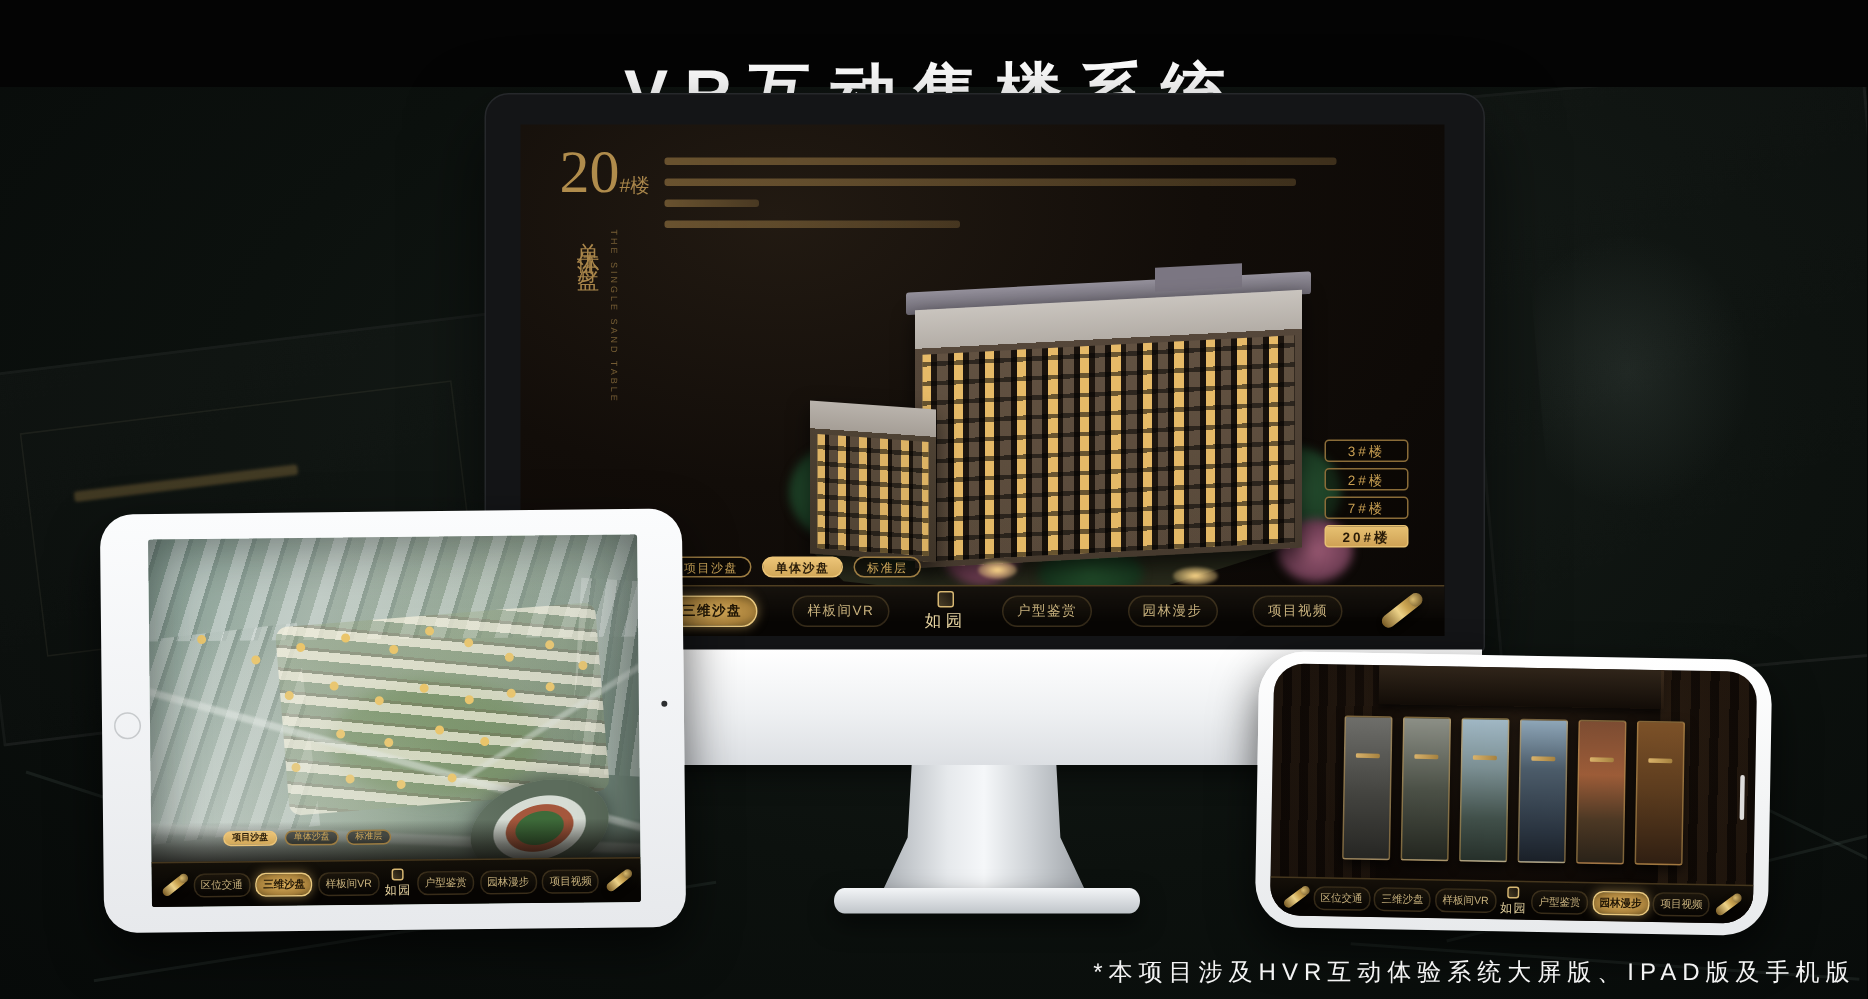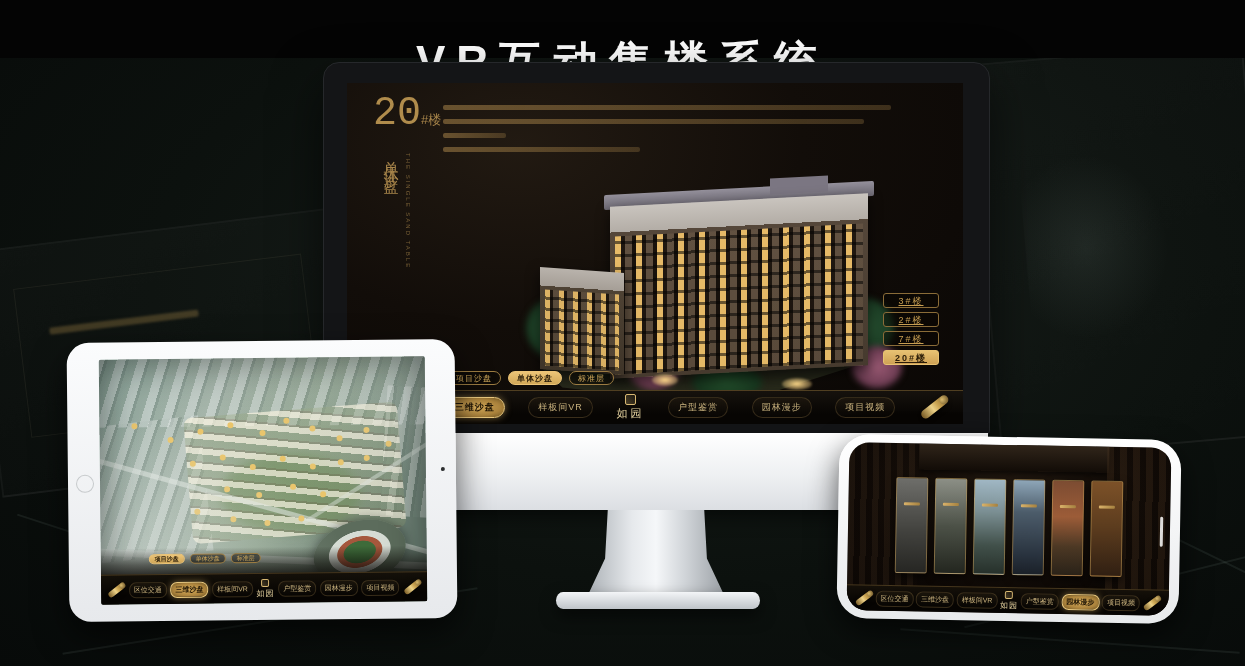--- a/index.html
+++ b/index.html
@@ -26,21 +26,21 @@
     background:linear-gradient(180deg,#ffffff,#eef0f2 55%,#dcdfe3);border-radius:0 0 12px 12px;
     box-shadow:0 8px 18px rgba(0,0,0,.45);}
   .m-stand{position:absolute;left:589px;top:510px;width:134px;height:88px;
     background:linear-gradient(90deg,#aeb3b8 0%,#e6e9ec 32%,#f5f7f9 50%,#d0d4d8 72%,#9ea3a8 100%);
     clip-path:polygon(14% 0,86% 0,88% 55%,100% 94%,100% 100%,0 100%,0 94%,12% 55%);}
   .m-base{position:absolute;left:556px;top:592px;width:204px;height:17px;border-radius:10px/12px;
     background:linear-gradient(180deg,#f3f5f7,#bfc4c9);box-shadow:0 7px 16px rgba(0,0,0,.55);}
   .m-screen{position:absolute;left:347px;top:83px;width:616px;height:341px;overflow:hidden;
     background:radial-gradient(ellipse at 28% 18%, #221a12 0%, #120d09 45%, #0a0705 100%);}
   
-  .m-num{font-family:Liberation Mono, monospace;font-size:40px;color:#b08c4c;margin-top:32px;}
+  .m-num{font-family:Liberation Serif, serif;font-size:40px;color:#b08c4c;margin-top:32px;}
   .m-suffix{font-size:13px;color:#a8854a;}
   .m-heading{position:absolute;left:26px;top:8px;}
   .m-vert{position:absolute;left:34px;top:66px;writing-mode:vertical-rl;font-size:15px;
     letter-spacing:6px;color:#a8854a;}
   .m-vert-en{position:absolute;left:58px;top:70px;writing-mode:vertical-rl;font-size:6px;
     letter-spacing:2px;color:rgba(168,133,74,.65);}
   .m-desc{position:absolute;left:96px;top:22px;width:448px;}
   .m-desc i{display:block;height:5px;margin-bottom:9px;border-radius:2px;
     background:linear-gradient(90deg,rgba(168,132,74,.55),rgba(168,132,74,.30));filter:blur(.3px);}
   
@@ -59,21 +59,21 @@
   .bldg.wing .wingrid{top:22px;background-image:repeating-linear-gradient(0deg,rgba(0,0,0,.55) 0 3px,transparent 3px 11px),
       repeating-linear-gradient(90deg,rgba(255,206,112,.85) 0 5px,rgba(18,12,7,.85) 5px 8px,rgba(125,104,82,.3) 8px 14px);}
   .roof{position:absolute;left:72px;top:10px;width:270px;height:15px;transform:skewY(-3deg);
     background:linear-gradient(180deg,#94909b,#6d6973);border-radius:2px;}
   .pent{position:absolute;left:238px;top:-1px;width:58px;height:16px;background:#7b7682;transform:skewY(-3deg);}
   .tree{position:absolute;border-radius:50%;filter:blur(3px);}
   .glow{position:absolute;border-radius:50%;background:radial-gradient(#ffd98a,rgba(255,180,80,0));filter:blur(1px);}
   
   .bbtns{position:absolute;left:536px;top:210px;display:flex;flex-direction:column;gap:4px;}
   .bbtn{width:56px;height:15px;font-size:9px;letter-spacing:2px;color:#c79e52;text-align:center;line-height:14px;
-    background:rgba(8,6,3,.45);border:1px solid #8a6c38;border-radius:3px;padding:0;cursor:pointer;font-family:inherit;text-decoration:underline;}
+    background:rgba(8,6,3,.45);border:1px solid #8a6c38;border-radius:3px;padding:0;cursor:pointer;font-family:inherit;}
   .bbtn.active{background:linear-gradient(180deg,#e7c172,#cfa255);color:#2a1c08;font-weight:bold;border-color:#e7c172;}
   
   .subtabs{position:absolute;left:100px;top:288px;display:flex;gap:7px;}
   .stab{height:14px;font-size:8px;letter-spacing:1px;line-height:13px;padding:0 8px;color:#cfa85a;
     background:rgba(10,8,4,.5);border:1px solid #9c7c42;border-radius:7px;cursor:pointer;font-family:inherit;}
   .stab.active{background:linear-gradient(180deg,#ecc477,#d2a859);color:#2a1d0a;font-weight:bold;border-color:#ecc477;}
   
   .navbar{position:absolute;left:0;bottom:0;width:100%;height:34px;display:flex;align-items:center;
     justify-content:space-between;padding:0 14px;box-sizing:border-box;
     background:linear-gradient(180deg,#16120d,#070503 70%);border-top:1px solid rgba(190,150,80,.4);}
@@ -330,13 +330,14 @@
         </div>
         <button class="nav-item">户型鉴赏</button>
         <button class="nav-item active">园林漫步</button>
         <button class="nav-item">项目视频</button>
         <span class="scroll-icon"></span>
       </div>
       <span class="p-homebar"></span>
     </div>
   </div>
 
+  <div class="footnote">*本项目涉及HVR互动体验系统大屏版、IPAD版及手机版</div>
 </div>
 
 </body></html>

